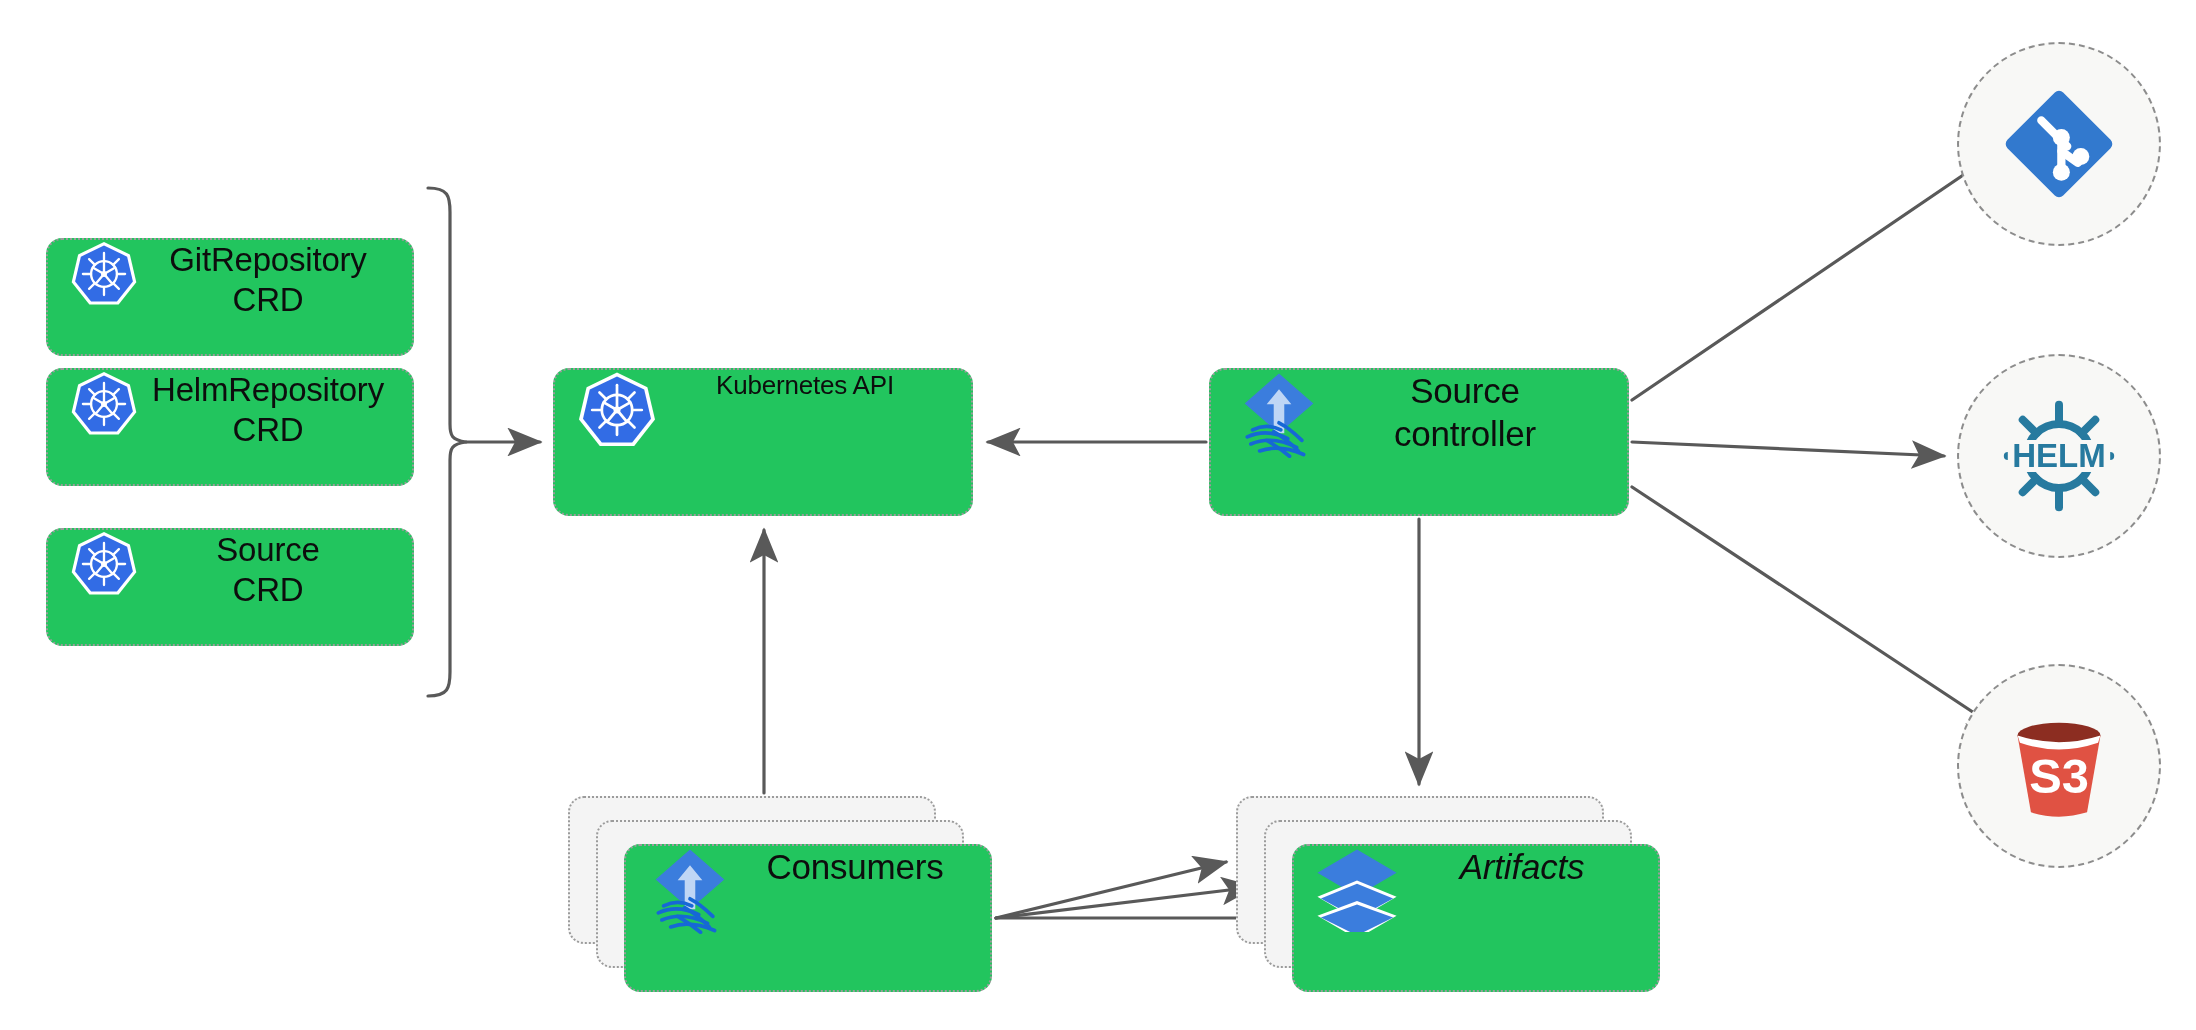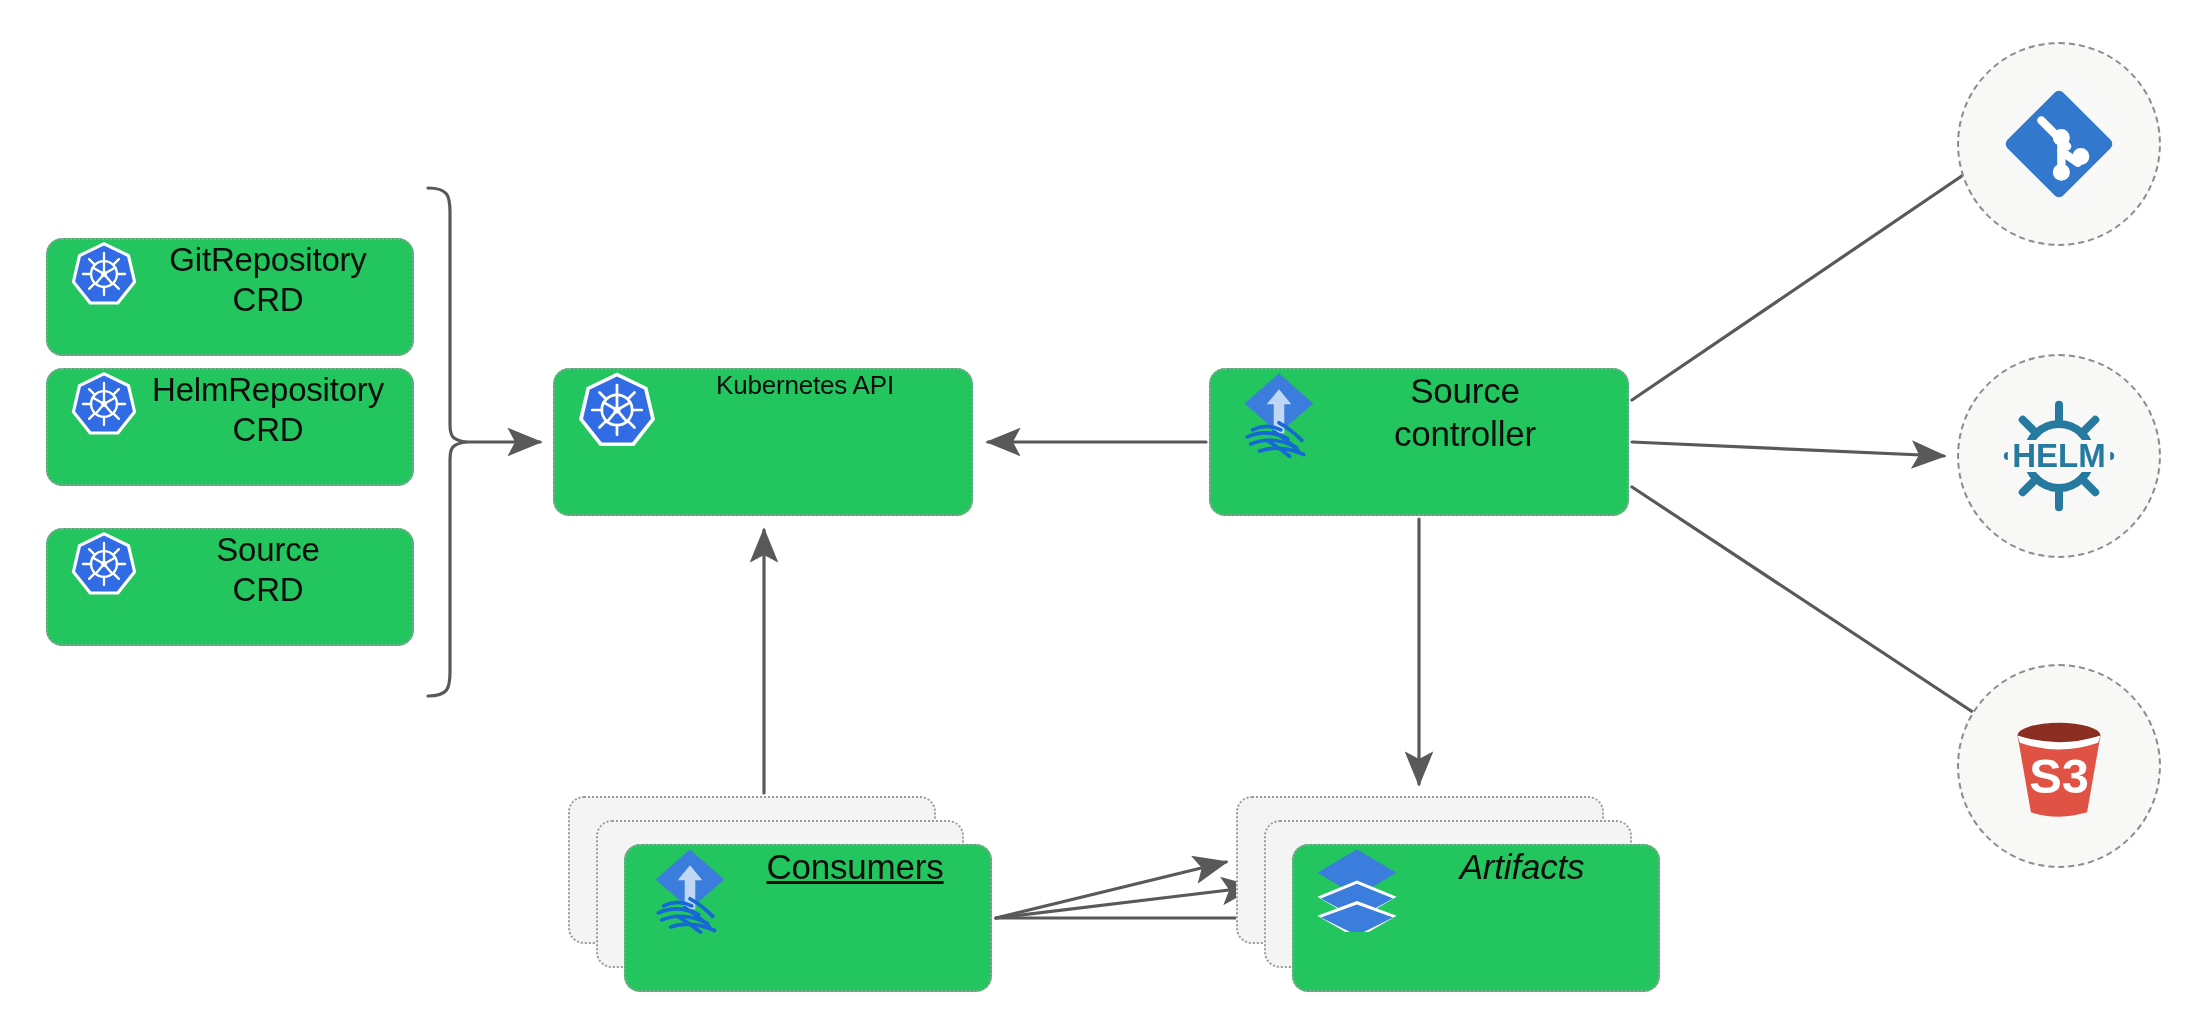--- a/index.html
+++ b/index.html
@@ -91,21 +91,21 @@
   .stack .front {
     position: absolute;
     left: 56px;
     top: 48px;
     width: 368px;
     height: 148px;
     padding: 0 14px 0 20px;
   }
 
   #stack-consumers { left: 568px; top: 796px; }
-  #stack-consumers .front .label { font-size: 35px; text-decoration: underline; }
+  #stack-consumers .front .label { font-size: 35px; }
   #stack-consumers .front .ico  { width: 88px; height: 88px; }
 
   #stack-artifacts { left: 1236px; top: 796px; }
   #stack-artifacts .front .label { font-size: 35px; font-style: italic; }
   #stack-artifacts .front .ico  { width: 86px; height: 86px; }
 
   
   .circle-node {
     position: absolute;
     box-sizing: border-box;

